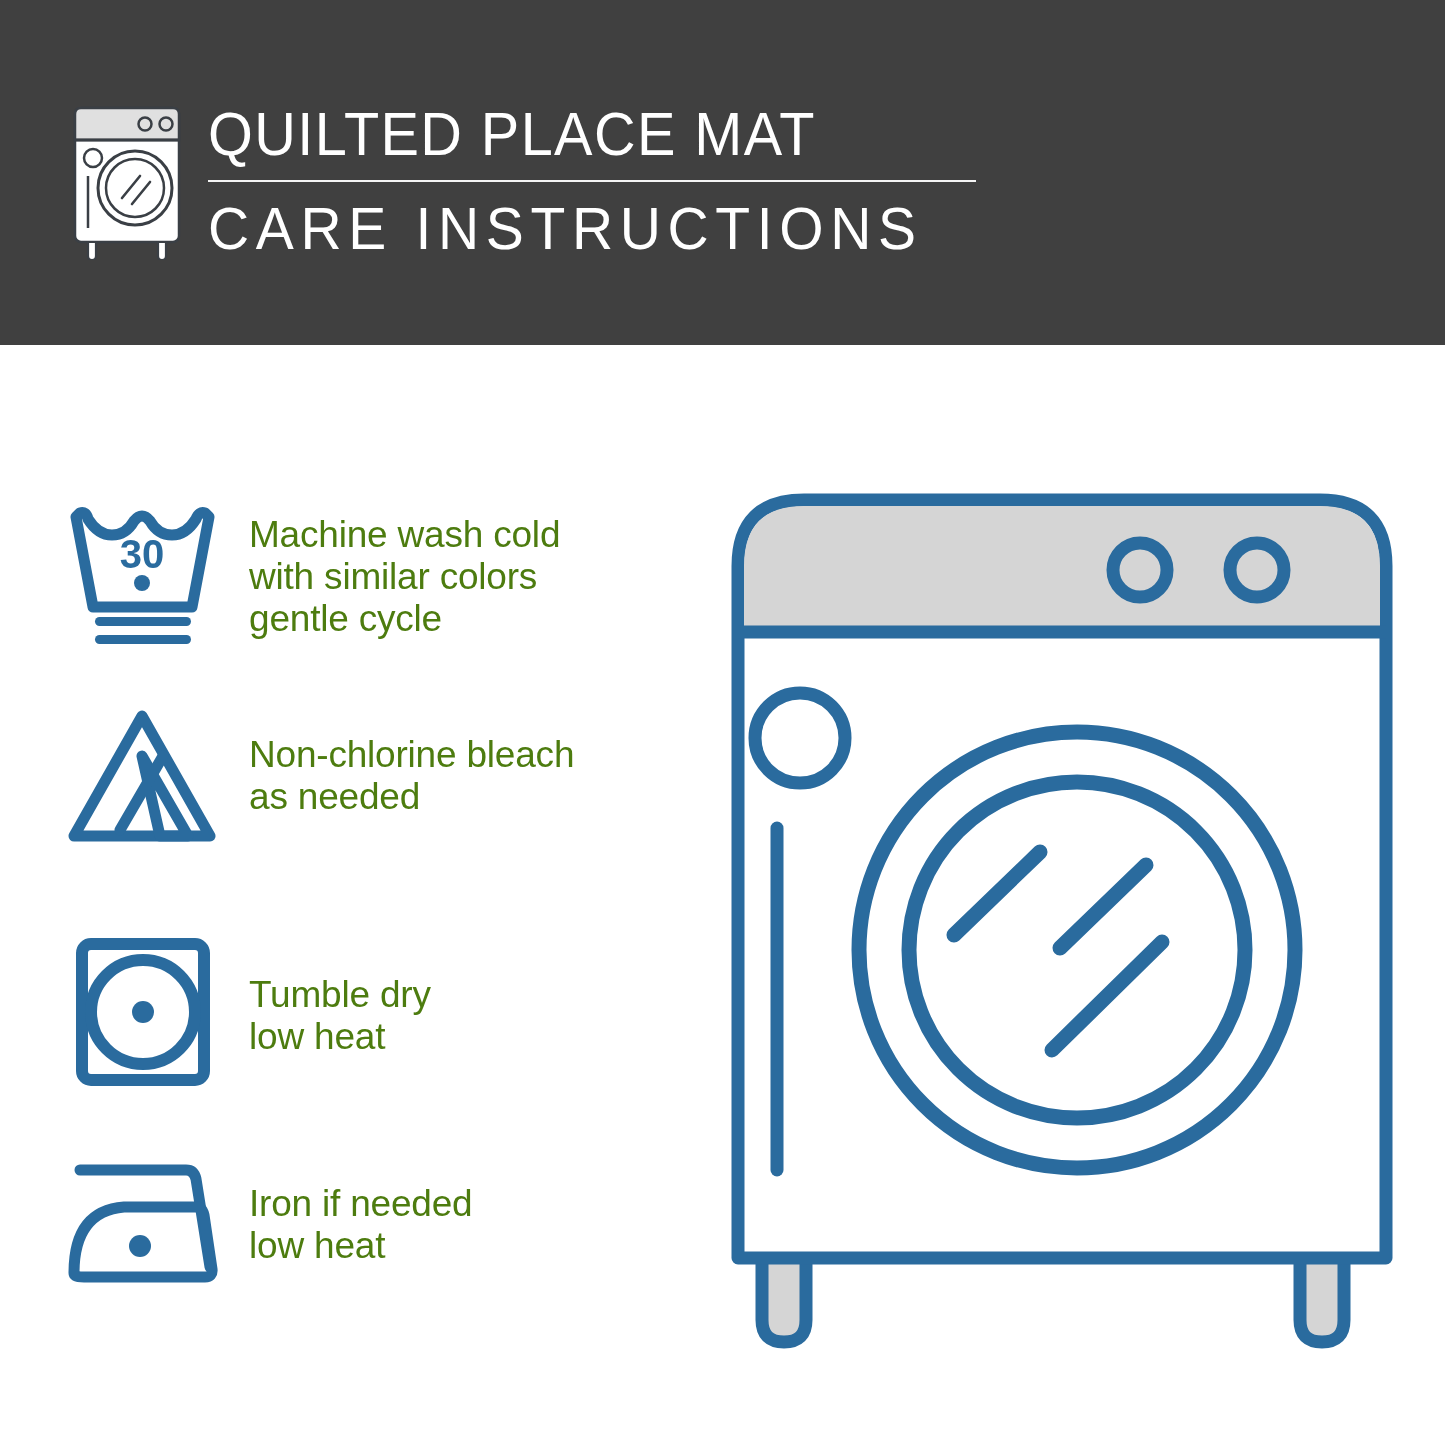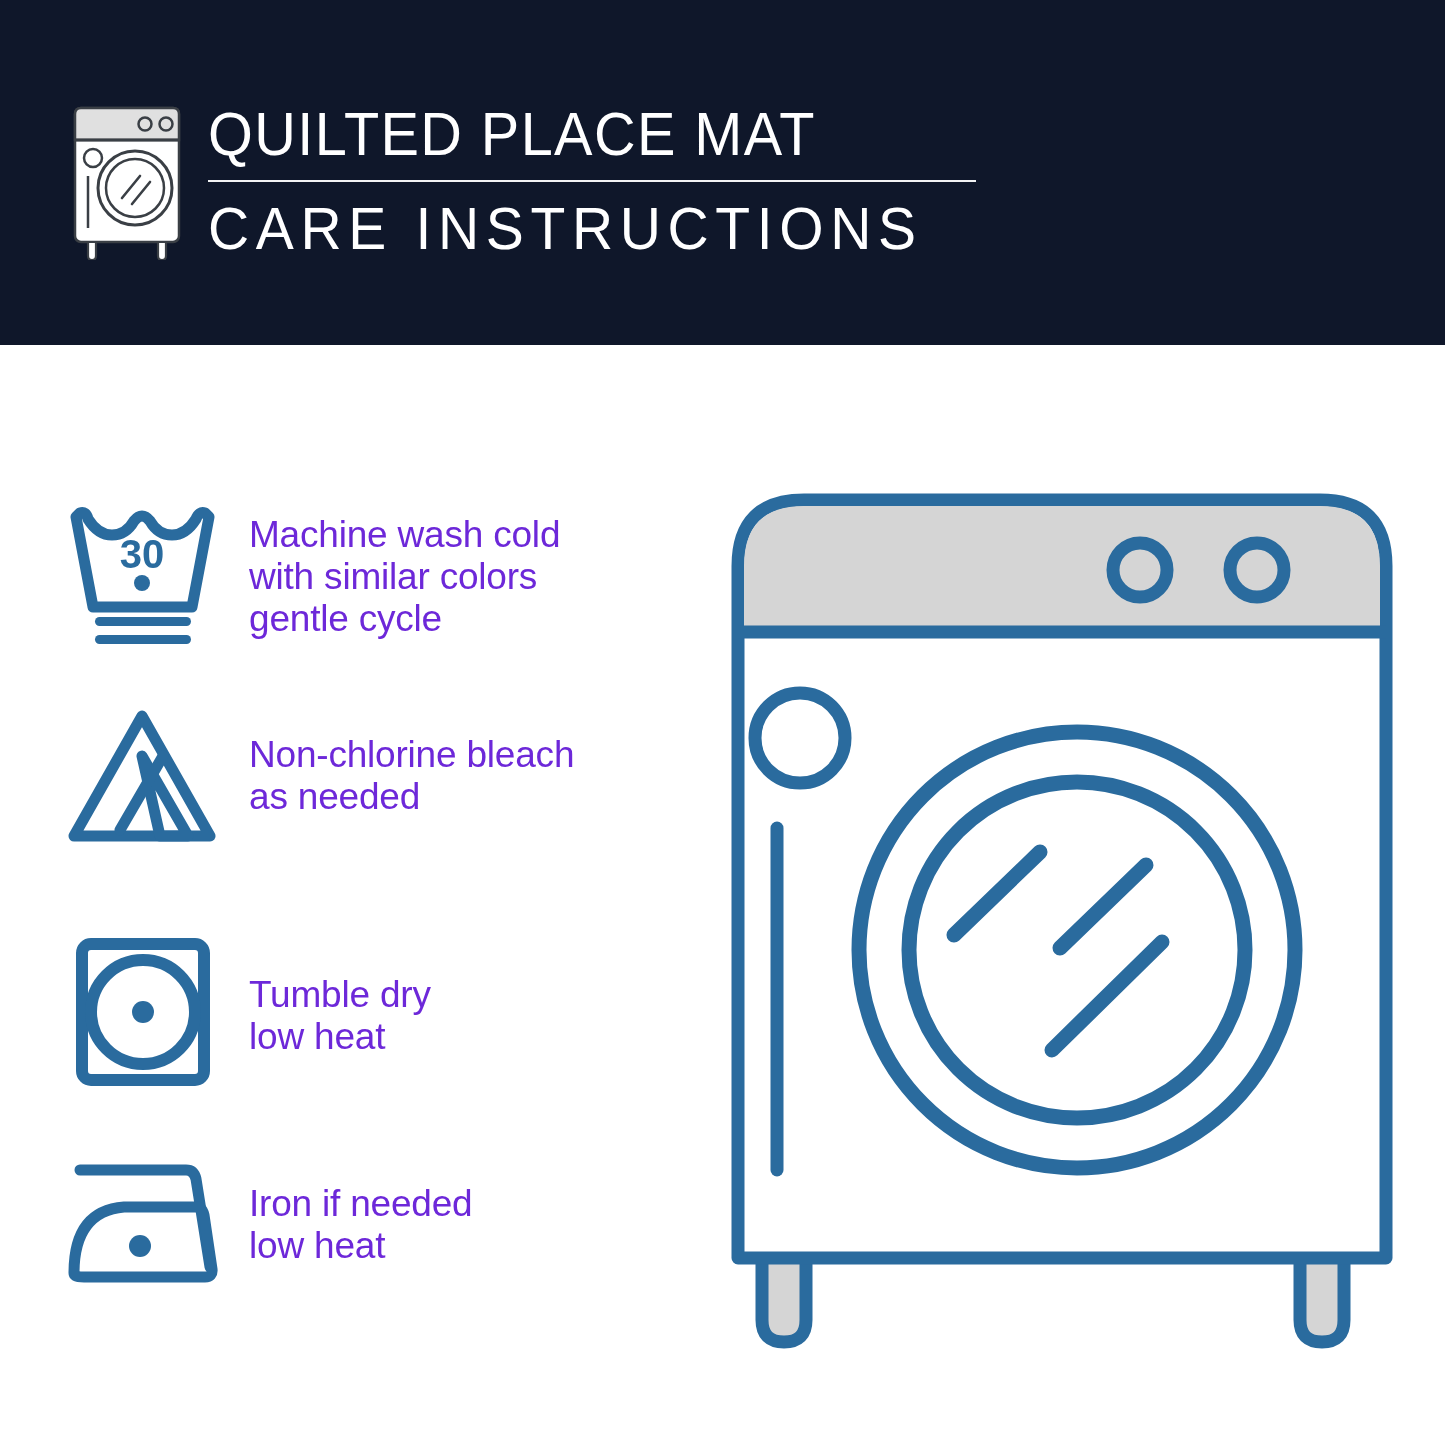--- a/index.html
+++ b/index.html
@@ -18,21 +18,21 @@
     overflow: hidden;
   }
 
   
   #header-band {
     position: absolute;
     left: 0;
     top: 0;
     width: 1445px;
     height: 345px;
-    background: #0f172a;
+    background: #404040;
   }
   #header-logo {
     position: absolute;
     left: 62px;
     top: 100px;
     width: 130px;
     height: 160px;
   }
   #header-text-block {
     position: absolute;
@@ -81,21 +81,21 @@
   .care-symbol {
     width: 165px;
     height: 165px;
     flex: 0 0 165px;
   }
   .care-text {
     margin-left: 22px;
     font-family: "Liberation Sans", sans-serif;
     font-size: 37px;
     font-weight: 400;
-    color: #6d28d9;
+    color: #4d7c0f;
     line-height: 42px;
     letter-spacing: -0.2px;
     white-space: pre-line;
   }
   #row-wash   { left: 62px; top: 495px; }
   #row-bleach { left: 62px; top: 704px; }
   #row-dry    { left: 62px; top: 932px; }
   #row-iron   { left: 62px; top: 1145px; }
 
   #row-wash .care-text   { padding-top: 19px; }

